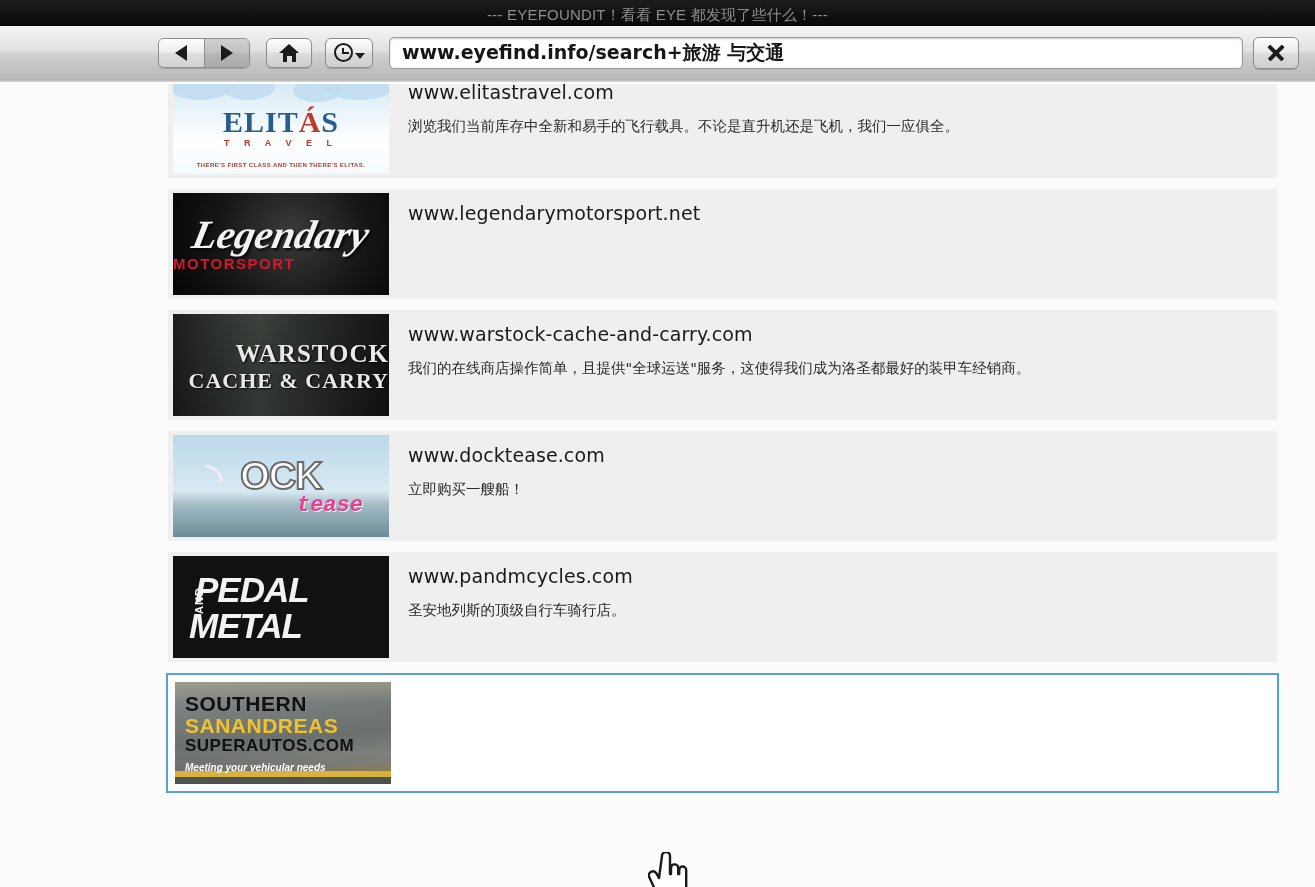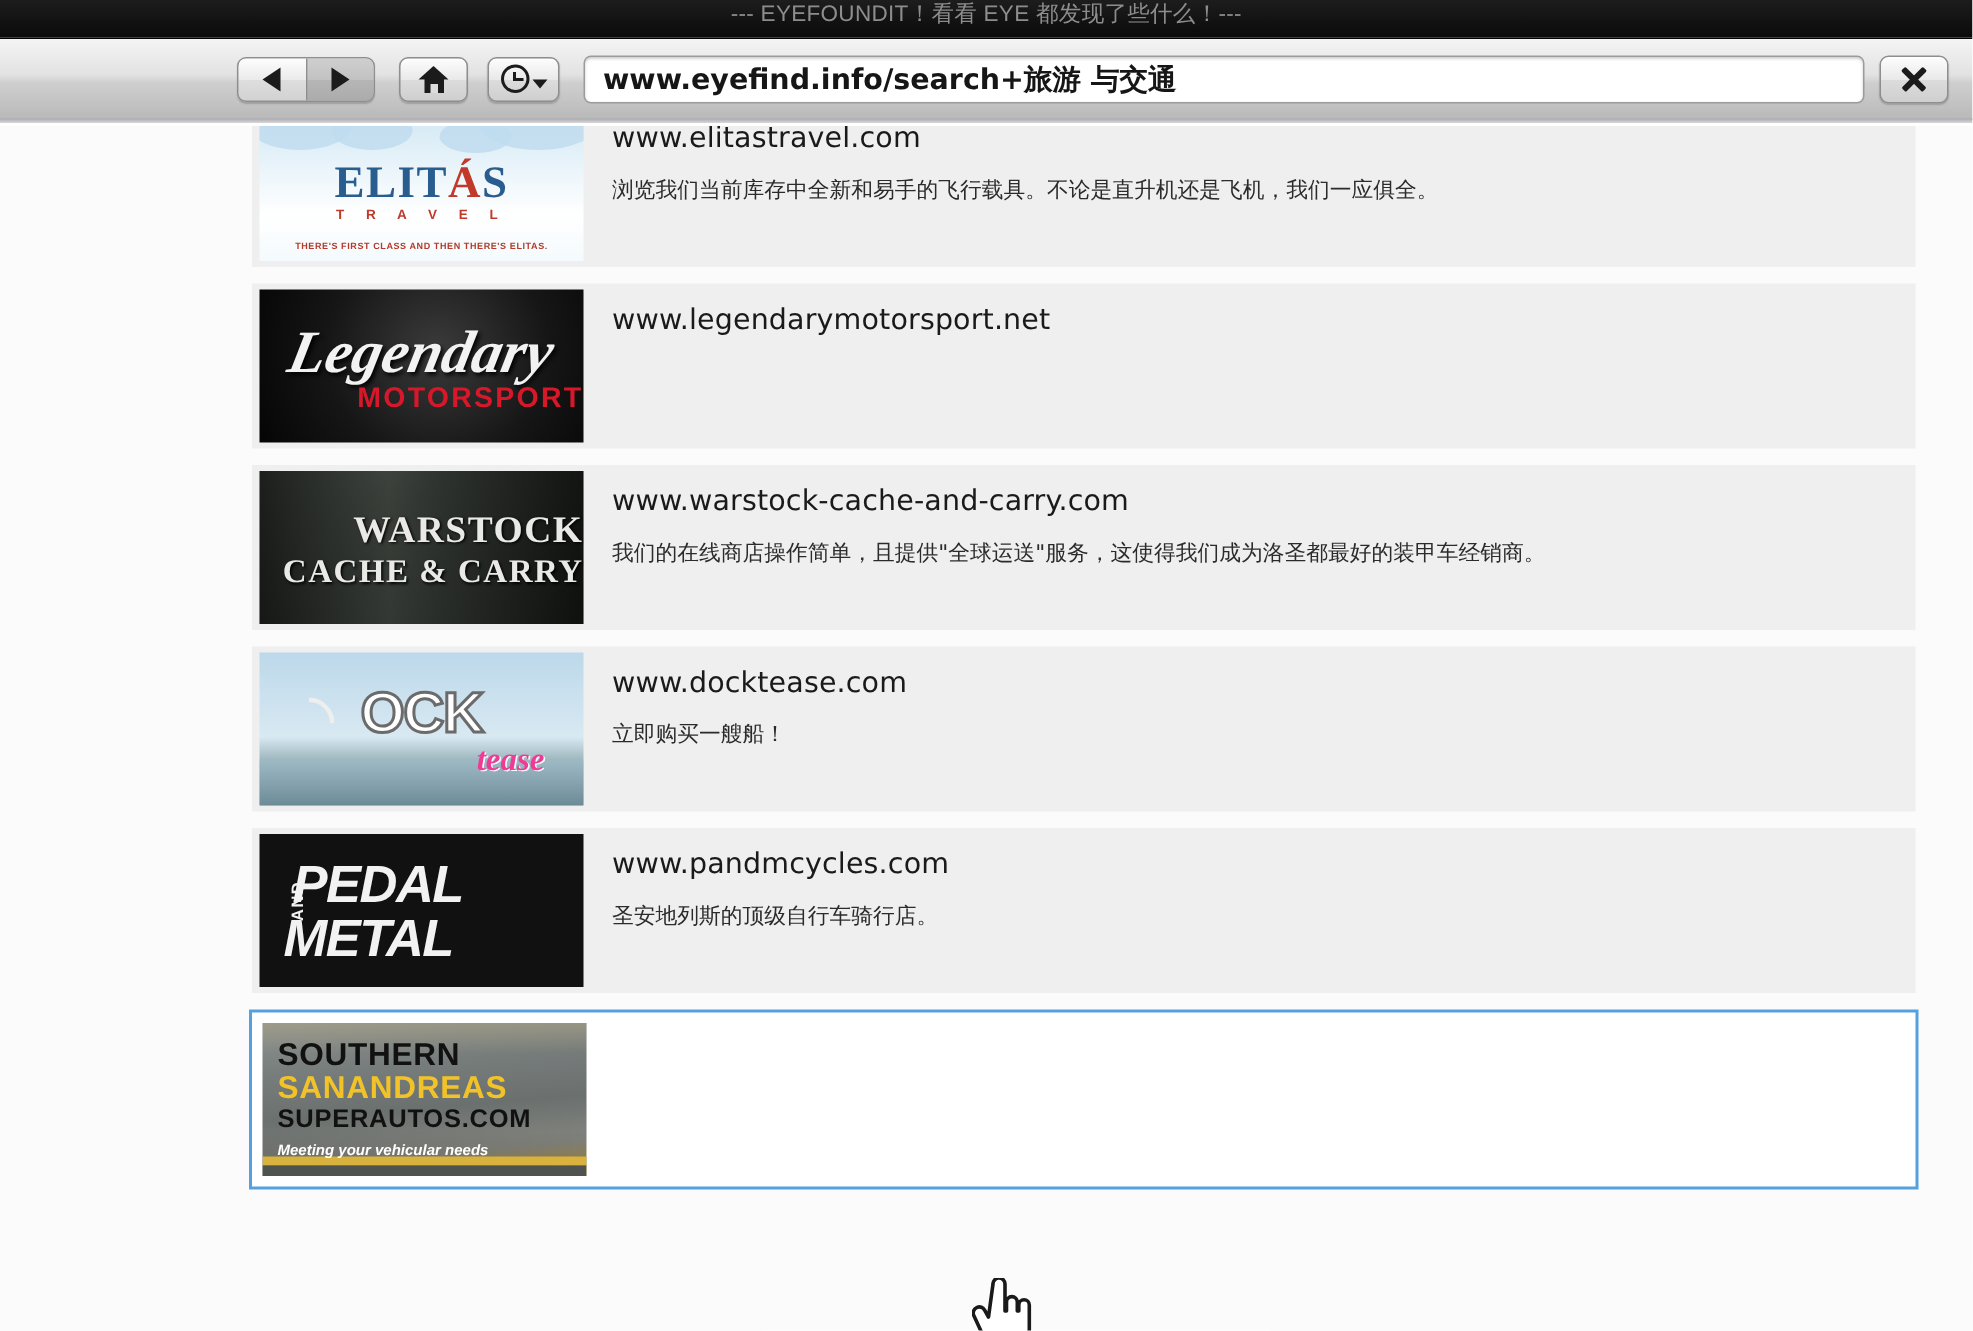--- a/index.html
+++ b/index.html
@@ -8,21 +8,21 @@
     background: #ffffff;
     font-family: "Liberation Sans", sans-serif;
     overflow: hidden;
   }
 
   
   .titlebar {
     height: 26px; width: 100%;
     background: linear-gradient(#1d1d1d, #111111 60%, #0a0a0a);
     border-bottom: 1px solid #000;
-    display: flex; align-items: flex-start; justify-content: center;
+    display: flex; align-items: flex-end; justify-content: center;
     position: relative;
   }
   .titlebar-text {
     color: #8d8d8d;
     font-size: 15px;
     letter-spacing: .2px;
     white-space: nowrap;
   }
 
   
@@ -172,22 +172,22 @@
 
   
   .th-legend { background: radial-gradient(circle at 55% 40%, #3b3b3b 0%, #161616 55%, #050505 100%); }
   .th-legend .gl {
     position:absolute; left:0; right:0; top:18px; text-align:center;
     font-family:"Liberation Serif", serif; font-style:italic; font-weight:bold;
     font-size:40px; color:#f2f2f2; transform: skewX(-12deg);
     text-shadow: 2px 2px 3px rgba(0,0,0,.9);
   }
   .th-legend .ms {
-    position:absolute; left:0; right:0; top:62px; text-align:right;
-    font-size:19px; font-weight:bold; color:#d6182a; letter-spacing:1.5px;
+    position:absolute; left:0; right:0; top:62px; text-align:left;
+    font-size:15px; font-weight:bold; color:#d6182a; letter-spacing:1.5px;
   }
 
   
   .th-warstock { background: linear-gradient(135deg,#3e443e 0%, #2b302b 40%, #1d211d 100%); }
   .th-warstock .w1, .th-warstock .w2 {
     position:absolute; left:0; right:0; text-align:right; color:#e9eae6;
     font-weight:bold; font-family:"Liberation Serif", serif; letter-spacing:1px;
     text-shadow: 1px 1px 2px #000;
   }
   .th-warstock .w1 { top:26px; font-size:25px; }
@@ -200,21 +200,21 @@
     background: linear-gradient(#9db9c4, #6d8b97); }
   .th-dock .dk {
     position:absolute; left:0; right:0; top:20px; text-align:center;
     font-size:38px; font-weight:bold; color:#fff; letter-spacing:-1px;
     -webkit-text-stroke: 2px #6b6b6b;
     font-family:"Liberation Sans", sans-serif;
   }
   .th-dock .tz {
     position:absolute; right:26px; top:58px;
     font-size:22px; font-style:italic; font-weight:bold; color:#ee3c96;
-    font-family:Liberation Serif, serif;
+    font-family:Liberation Mono, monospace;
     text-shadow: 1px 1px 0 #fff;
     text-align: right;
   }
   .th-dock .anchor {
     position:absolute; left:16px; top:30px; width:34px; height:34px;
     border:3px solid #eee; border-radius:50%; border-color:#eee transparent transparent transparent;
     transform: rotate(45deg);
   }
 
   

